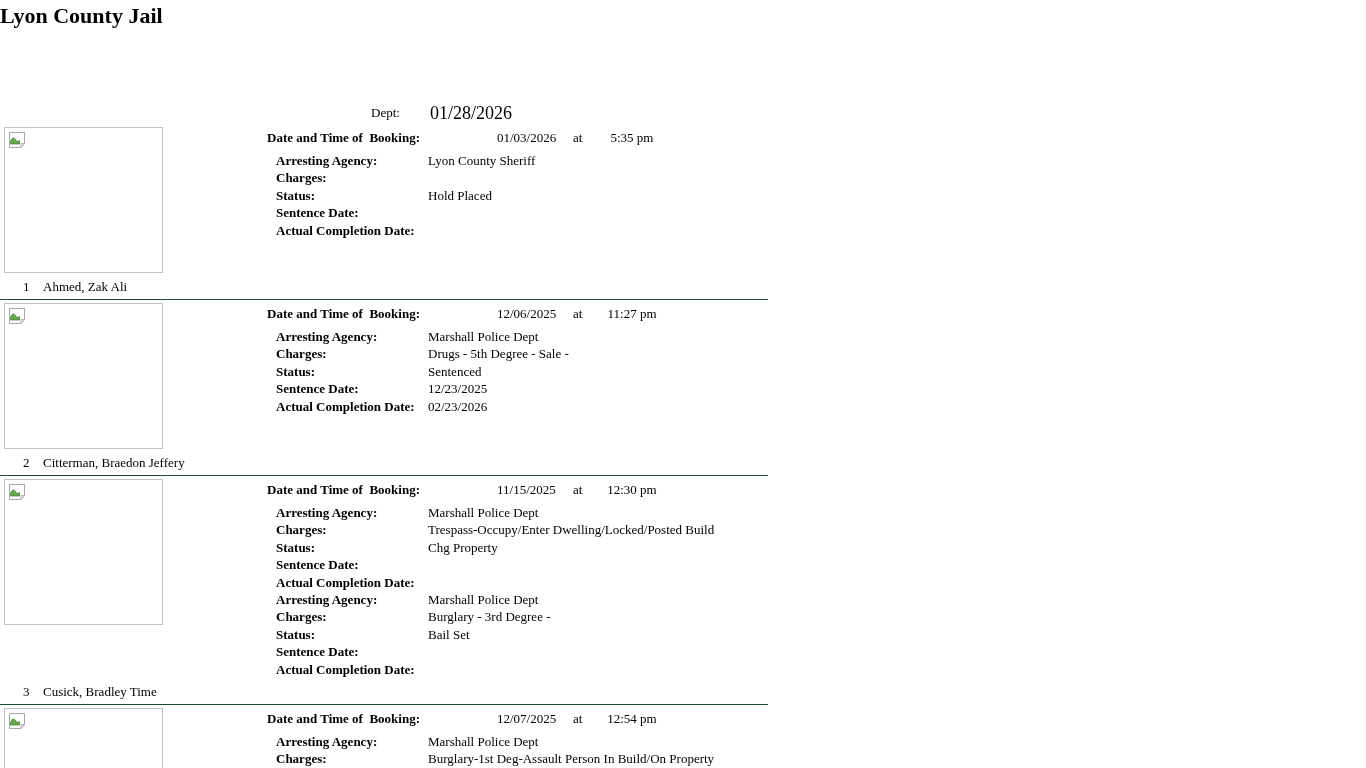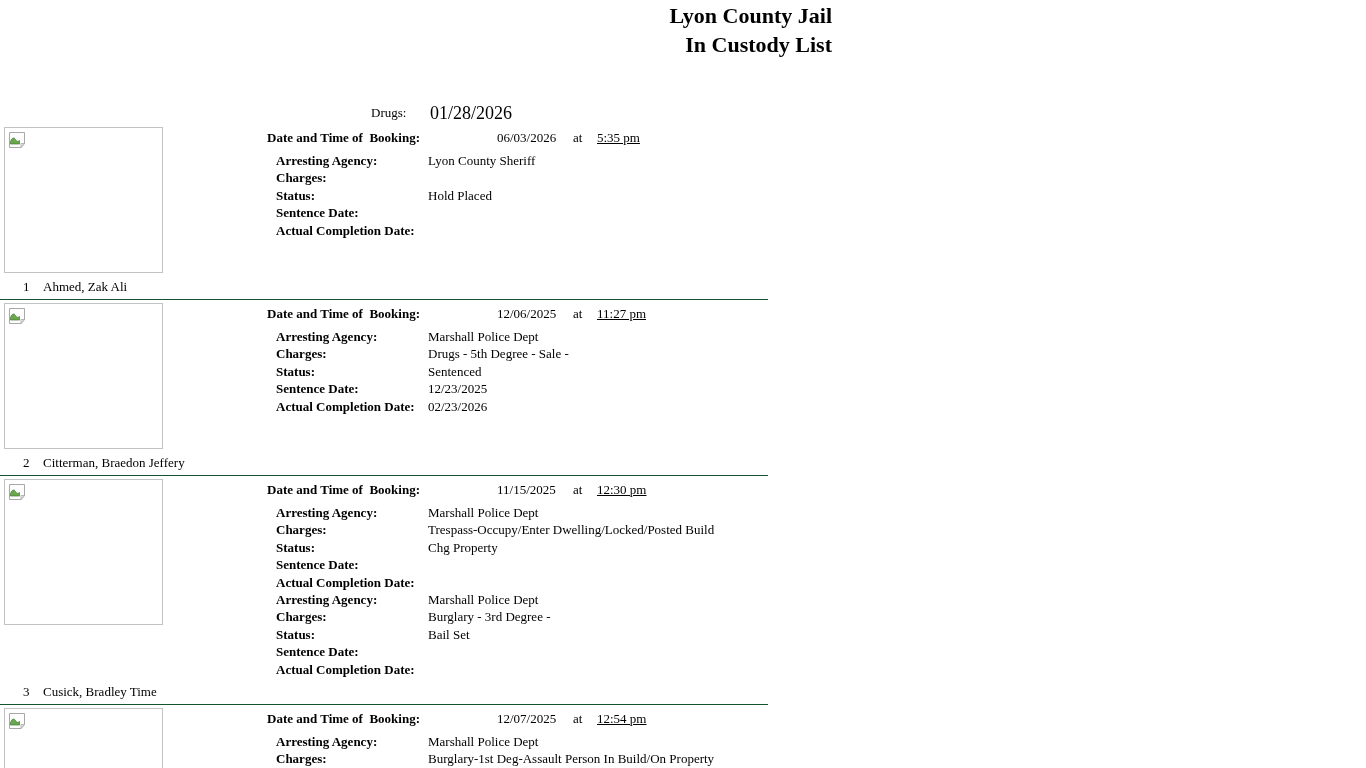--- a/index.html
+++ b/index.html
@@ -8,21 +8,21 @@
     overflow: hidden;
     background: #ffffff;
     color: #000000;
     font-family: "Liberation Serif", "DejaVu Serif", serif;
   }
   .page { position: relative; width: 1366px; height: 768px; }
 
   
   .title {
     position: absolute; top: 1px; left: 0; width: 832px;
-    text-align: right;
+    text-align: left;
     font-weight: bold; font-size: 22px; line-height: 29px;
   }
   .date-row { position: absolute; top: 105px; left: 0; height: 17px; width: 768px; }
   .date-row .date-label { position: absolute; left: 371px; font-size: 13px; }
   .date-row .date-value { position: absolute; left: 430px; top: -2px; font-size: 18px; }
 
   
   #records { position: absolute; top: 127px; left: 0; width: 768px; font-size: 13px; }
 
   .record { width: 768px; border-bottom: 1px solid #14532d; margin-bottom: 3px; }
@@ -38,54 +38,53 @@
 
   .details { margin-left: 267px; padding-top: 3px; }
   .row { position: relative; height: 17.4px; line-height: 17.4px; white-space: nowrap; }
   .row.booking { height: 22px; line-height: 15px; }
   .lbl { font-weight: bold; white-space: pre; }
   .sub-row .lbl { position: absolute; left: 9px; }
   .sub-row .val { position: absolute; left: 161px; }
   .row.booking .lbl { position: absolute; left: 0; }
   .booking-date { position: absolute; left: 230px; }
   .booking-at   { position: absolute; left: 306px; }
-  .booking-time { position: absolute; left: 330px; width: 70px; text-align: left; text-decoration: underline; }
+  .booking-time { position: absolute; left: 330px; width: 70px; text-align: center; }
 
   .name-row { clear: both; position: relative; height: 16px; padding-top: 6px; padding-bottom: 4px; }
   .name-row .num { position: absolute; left: 23px; }
   .name-row .nm  { position: absolute; left: 43px; }
 </style>
 </head>
 <body>
 
 <div class="page">
 
   <div class="title">
     <div>Lyon County Jail</div>
-    <div>In Custody List</div>
   </div>
 
   <div class="date-row">
-    <span class="date-label">Drugs:</span>
+    <span class="date-label">Dept:</span>
     <span class="date-value">01/28/2026</span>
   </div>
 
   <main id="records">
   <section class="record">
     <div class="photo">
       <svg width="18" height="18" viewBox="0 0 18 18">
         <path d="M1.5 1.5 H16.5 V12.5 L13 16.5 H1.5 Z" fill="#fdfdfd" stroke="#a7a7a7" stroke-width="1"></path>
         <path d="M2.5 10.5 C4 6.5 6 6 7.5 8.5 C9 11 10.5 10.5 11.5 9.5 L11.5 13 L2.5 13 Z" fill="#6aa84f" stroke="#3d7a2e" stroke-width="0.7"></path>
         <path d="M16.5 12.5 L13 16.5 L13 12.5 Z" fill="#e8e8e8" stroke="#a7a7a7" stroke-width="0.8"></path>
       </svg>
     </div>
     <div class="details">
       <div class="row booking">
         <span class="lbl">Date and Time of  Booking:</span>
-        <span class="booking-date">06/03/2026</span>
+        <span class="booking-date">01/03/2026</span>
         <span class="booking-at">at</span>
         <span class="booking-time">5:35 pm</span>
       </div>
       <div>
   <div class="charge-block">
     <div class="row sub-row">
       <span class="lbl">Arresting Agency:</span>
       <span class="val">Lyon County Sheriff</span>
     </div>
     <div class="row sub-row">

